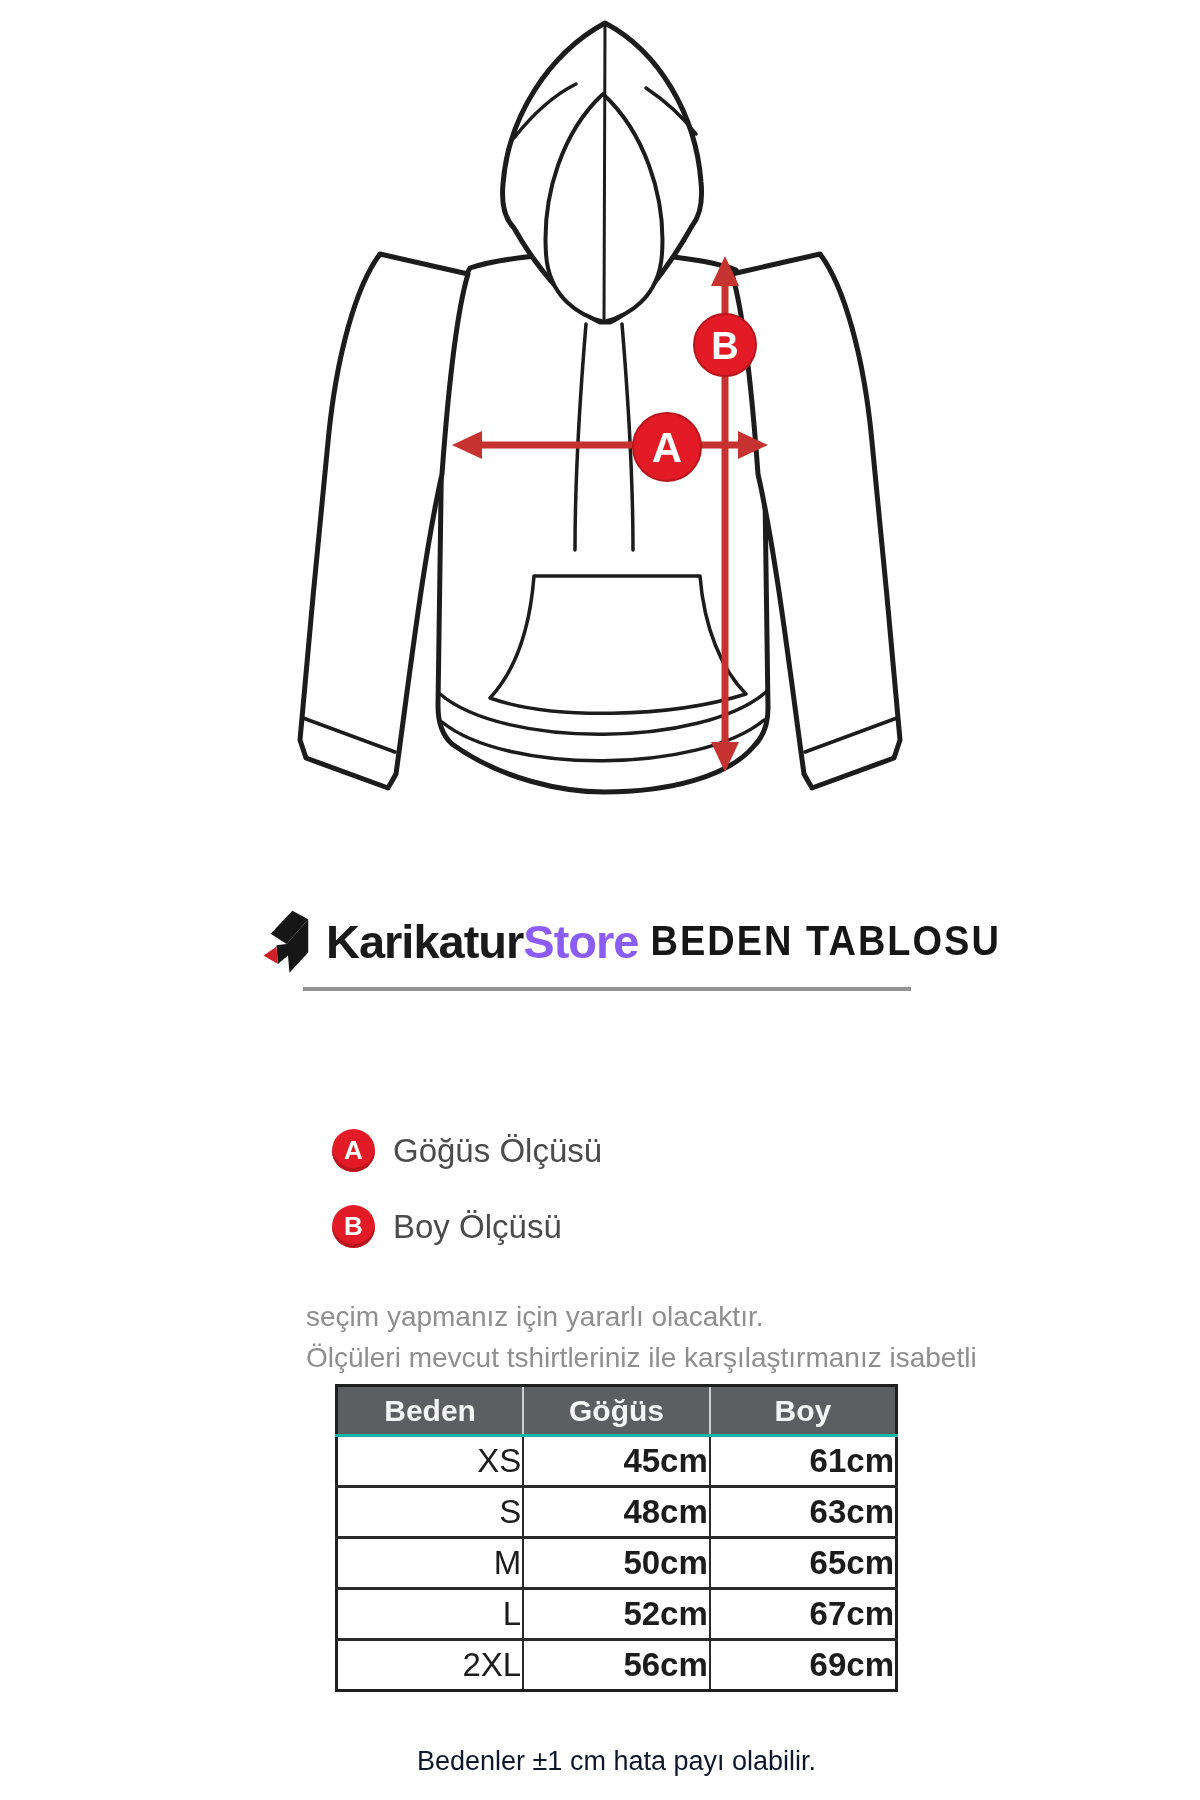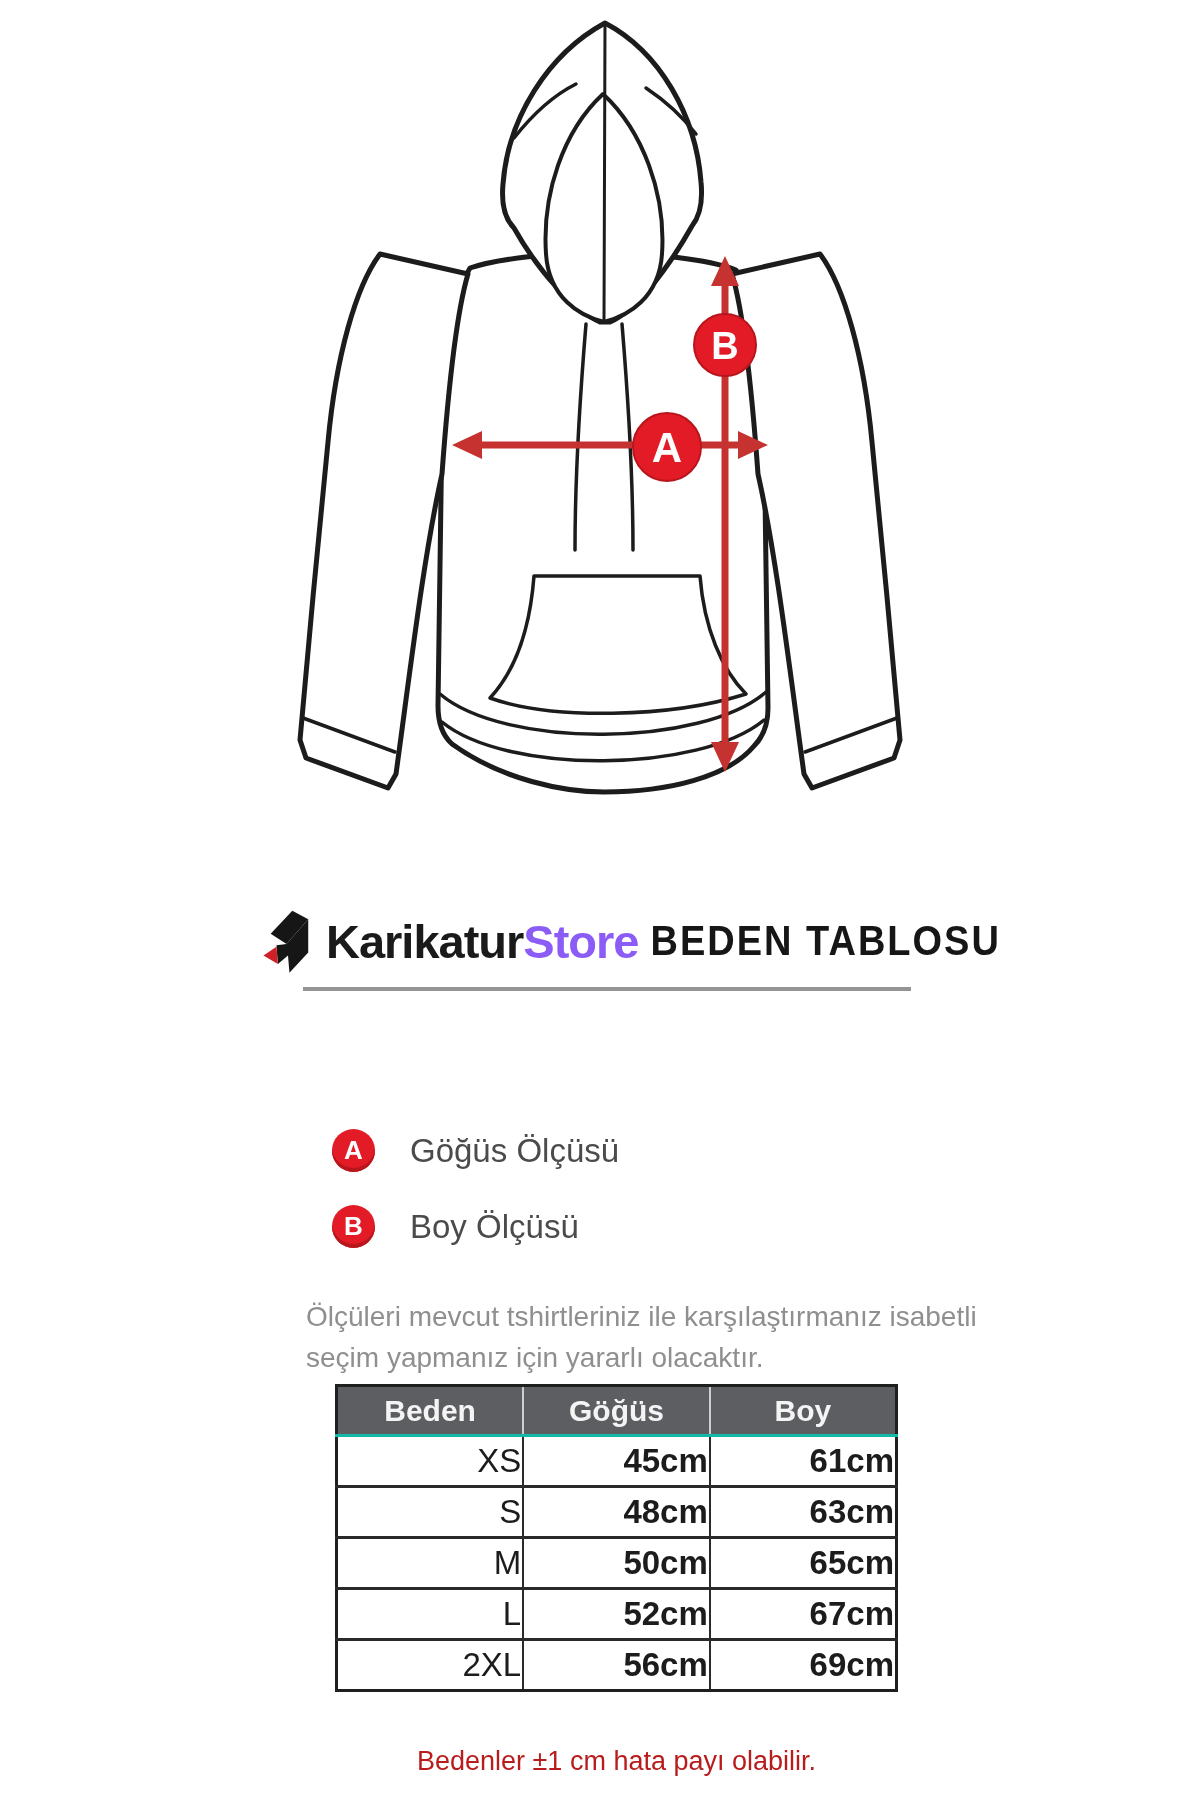--- a/index.html
+++ b/index.html
@@ -18,40 +18,40 @@
                transform:scaleY(1.12);transform-origin:center;}
   .divider{position:absolute;left:303px;top:987px;width:608px;height:4px;background:#949494;}
   
   .intro{position:absolute;left:307px;top:1008px;font-size:32px;line-height:46px;color:#4c4c4c;}
   
   .legend-item{position:absolute;left:332px;display:flex;align-items:center;gap:18px;}
   .legend-a{top:1129px;}
   .legend-b{top:1205px;}
   .legend-badge{width:43px;height:43px;border-radius:50%;background:#e21b26;box-shadow:inset 0 -4px 0 #b8161c;
                 color:#ffffff;font-weight:700;font-size:26px;display:flex;align-items:center;justify-content:center;}
-  .legend-label{font-size:33px;color:#4b4b4b;margin-left:17px;}
+  .legend-label{font-size:33px;color:#4b4b4b;}
   
   .note{position:absolute;left:306px;top:1296px;font-size:28px;line-height:41px;color:#8f8f8f;}
   
   .size-table{position:absolute;left:335px;top:1384px;width:563px;border-collapse:collapse;
               border:3px solid #1f1f1f;table-layout:fixed;}
   .size-table th{
     background:#5d5e61;color:#f4f4f4;font-size:30px;font-weight:600;height:45px;
     border-left:2px solid #cfcfcf;border-bottom:3px solid #14b8a6;text-align:center;
   }
   .size-table th:first-child{border-left:none;}
   .size-table td{
     font-size:33px;color:#1c1c1c;height:46px;text-align:right;
     border:2px solid #2a2a2a;border-top-width:3px;
   }
   .size-table td:first-child{font-weight:400;}
   .size-table td:not(:first-child){font-weight:700;}
   
   .footer-note{position:absolute;left:335px;top:1746px;width:563px;text-align:center;
-               font-size:27px;color:#b91c1c;}
+               font-size:27px;color:#0f172a;}
 </style>
 </head>
 <body>
 
 <div class="page">
 
   <div class="hoodie-wrap">
     <svg width="660" height="794" viewBox="0 0 660 794">
       <g fill="#ffffff" stroke="#1c1c1c" stroke-width="5" stroke-linejoin="round" stroke-linecap="round">
 
@@ -120,22 +120,22 @@
   <div class="legend-item legend-a">
     <div class="legend-badge">A</div>
     <div class="legend-label">Göğüs Ölçüsü</div>
   </div>
   <div class="legend-item legend-b">
     <div class="legend-badge">B</div>
     <div class="legend-label">Boy Ölçüsü</div>
   </div>
 
   <div class="note">
+    <div>seçim yapmanız için yararlı olacaktır.</div>
     <div>Ölçüleri mevcut tshirtleriniz ile karşılaştırmanız isabetli</div>
-    <div>seçim yapmanız için yararlı olacaktır.</div>
   </div>
 
   <table class="size-table">
     <thead>
       <tr>
         <th>Beden</th>
         <th>Göğüs</th>
         <th>Boy</th>
       </tr>
     </thead>

